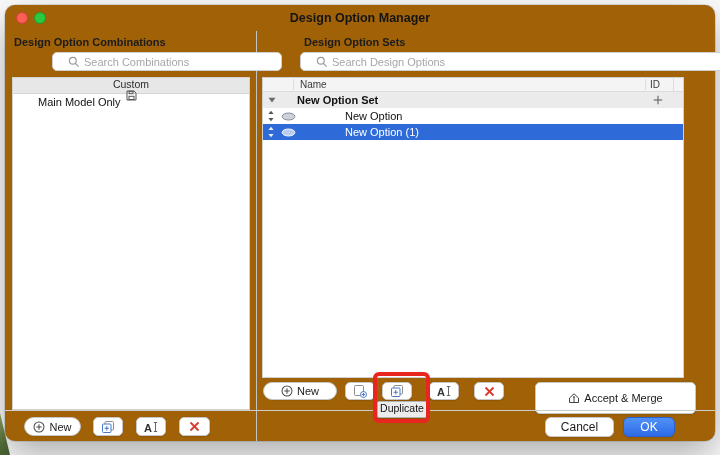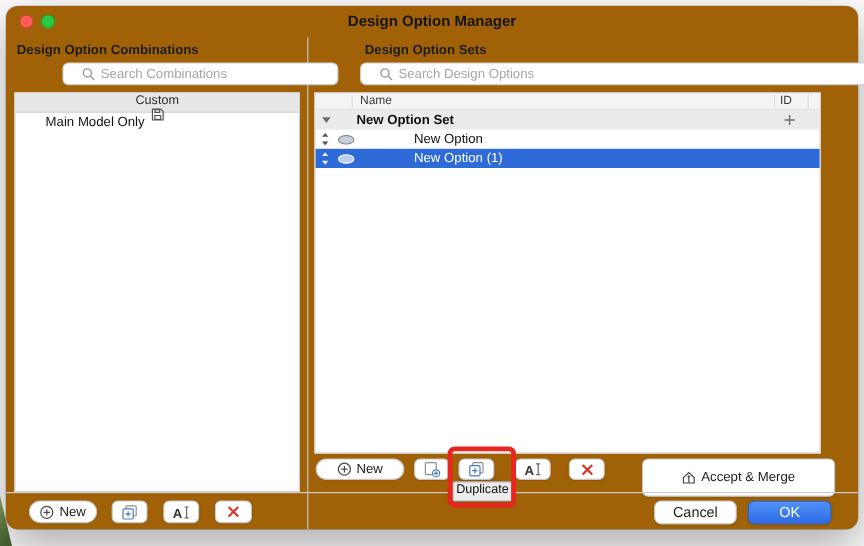--- a/index.html
+++ b/index.html
@@ -79,21 +79,21 @@
   .rp-btn-new { left:5px;  top:351px; width:74px; height:18px; }
   .rp-btn-newopt { left:87px; top:351px; width:30px; height:18px; }
   .rp-btn-dup { left:124px; top:351px; width:30px; height:18px; }
   .rp-btn-ren { left:171px; top:351px; width:30px; height:18px; }
   .rp-btn-del { left:216px; top:351px; width:30px; height:18px; }
   .rp-btn-merge { left:277px; top:351px; width:161px; height:32px; border-radius:5px; }
 
   .hsep { position:absolute; left:0; right:0; top:405px; height:1px; background:#cdcdcd; }
 
   .btn-cancel { left:540px; top:412px; width:69px; height:20px; border-radius:6px; font-size:12px; }
-  .btn-ok { left:618px; top:412px; width:70px; height:20px; border-radius:6px; font-size:12px;
+  .btn-ok { left:618px; top:412px; width:52px; height:20px; border-radius:6px; font-size:12px;
     background:linear-gradient(#5092f8,#2d6ae6); border:1px solid #2a62d4; color:#fff; }
 
   
   .tooltip { position:absolute; left:372px; top:396px; width:50px; height:17px;
     background:#ececec; border:1px solid #b3b3b3; box-shadow:0 1px 3px rgba(0,0,0,.25);
     font-size:10.5px; color:#111; display:flex; align-items:flex-start; justify-content:center; border-radius:2px; }
   .annotation { position:absolute; left:368px; top:367px; width:57px; height:51px;
     border:4px solid #e8251f; border-radius:6px; pointer-events:none; z-index:20; }
   svg { display:block; }
 </style>

